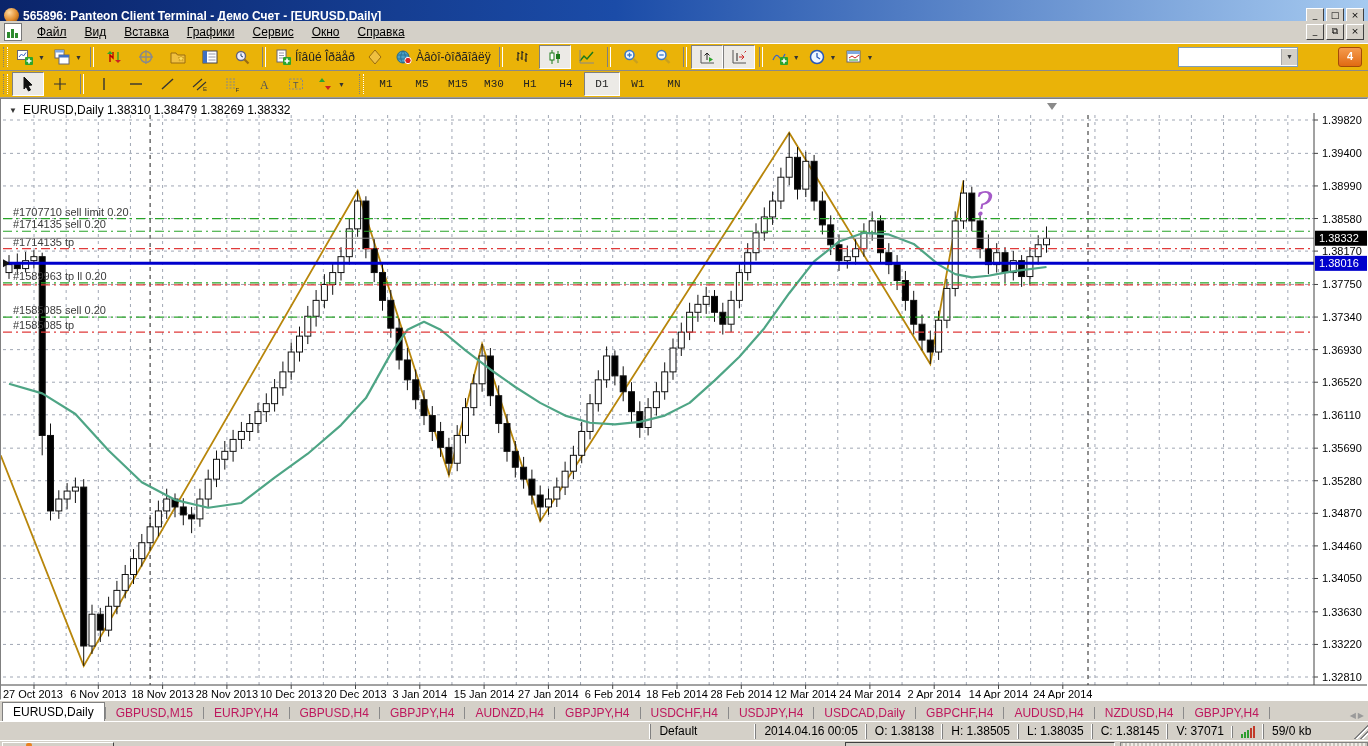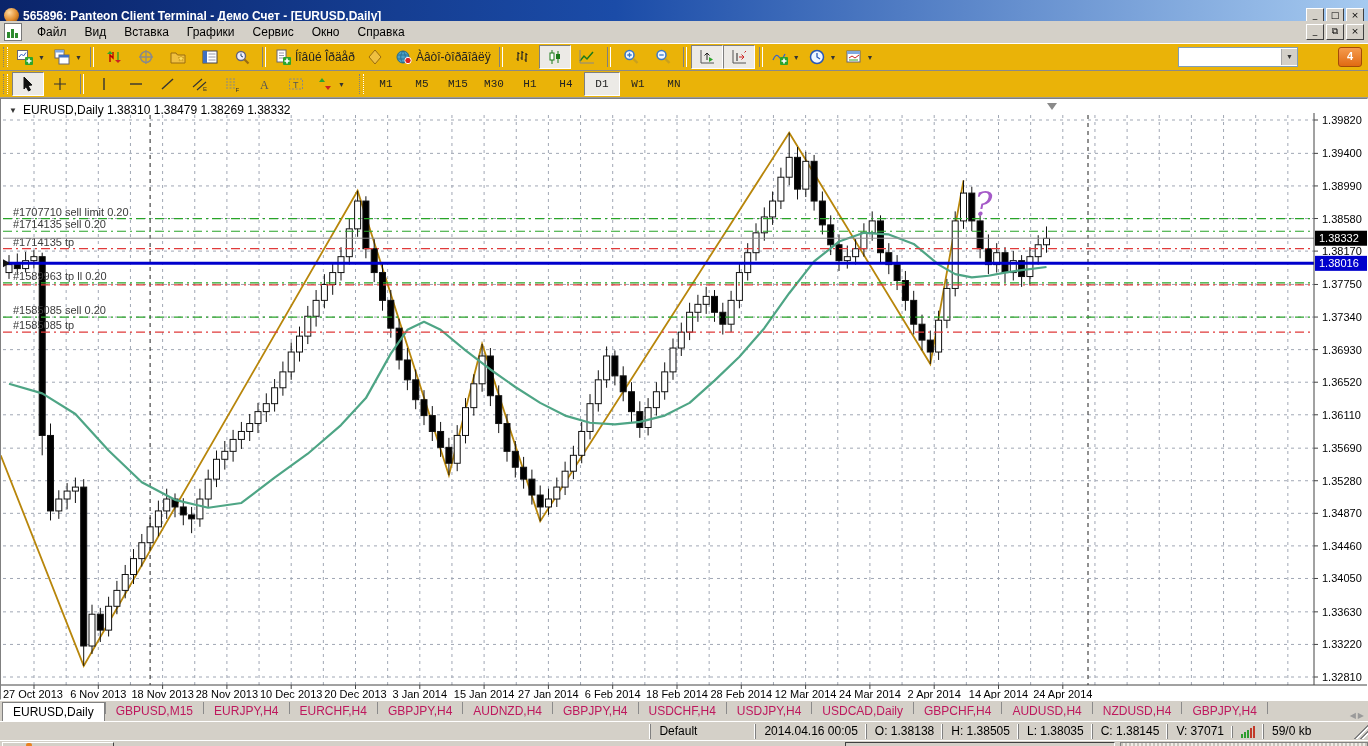--- a/index.html
+++ b/index.html
@@ -74,21 +74,21 @@
       <div class="wbtn">×</div>
     </div>
   </div>
 
   <div class="menubar">
     <div class="m-icon">
       <i style="left:2px;height:6px"></i>
         <i style="left:6px;height:9px"></i>
         <i style="left:10px;height:5px"></i>
     </div>
-    <div id="menu-items" style="display:flex;">
+    <div id="menu-items" style="display:flex;text-decoration:underline;">
         <div class="menu-item">Файл</div>
         <div class="menu-item">Вид</div>
         <div class="menu-item">Вставка</div>
         <div class="menu-item">Графики</div>
         <div class="menu-item">Сервис</div>
         <div class="menu-item">Окно</div>
         <div class="menu-item">Справка</div>
       </div>
     <div class="spacer"></div>
     <div class="winbtns" style="margin-right:4px;">
@@ -813,28 +813,28 @@
         <line x1="933.1999999999999" x2="933.1999999999999" y1="586" y2="590" stroke="#444"></line>
         <text x="933.1999999999999" y="599" font-size="11" font-family="&quot;Liberation Sans&quot;,sans-serif" fill="#000" text-anchor="middle">2 Apr 2014</text>
         <line x1="997.5" x2="997.5" y1="586" y2="590" stroke="#444"></line>
         <text x="997.5" y="599" font-size="11" font-family="&quot;Liberation Sans&quot;,sans-serif" fill="#000" text-anchor="middle">14 Apr 2014</text>
         <line x1="1061.8" x2="1061.8" y1="586" y2="590" stroke="#444"></line>
         <text x="1061.8" y="599" font-size="11" font-family="&quot;Liberation Sans&quot;,sans-serif" fill="#000" text-anchor="middle">24 Apr 2014</text>
       </svg>
   </div>
 
   <div class="tabsbar">
-    <div id="tabs" style="display:flex;align-items:flex-start;flex:1;">
+    <div id="tabs" style="display:flex;align-items:flex-end;flex:1;">
         <div class="tab active">EURUSD,Daily</div>
         <div class="tabdiv"></div>
         <div class="tab">GBPUSD,M15</div>
         <div class="tabdiv"></div>
         <div class="tab">EURJPY,H4</div>
         <div class="tabdiv"></div>
-        <div class="tab">EURCHF,H4</div>
+        <div class="tab">GBPUSD,H4</div>
         <div class="tabdiv"></div>
         <div class="tab">GBPJPY,H4</div>
         <div class="tabdiv"></div>
         <div class="tab">AUDNZD,H4</div>
         <div class="tabdiv"></div>
         <div class="tab">GBPJPY,H4</div>
         <div class="tabdiv"></div>
         <div class="tab">USDCHF,H4</div>
         <div class="tabdiv"></div>
         <div class="tab">USDJPY,H4</div>

